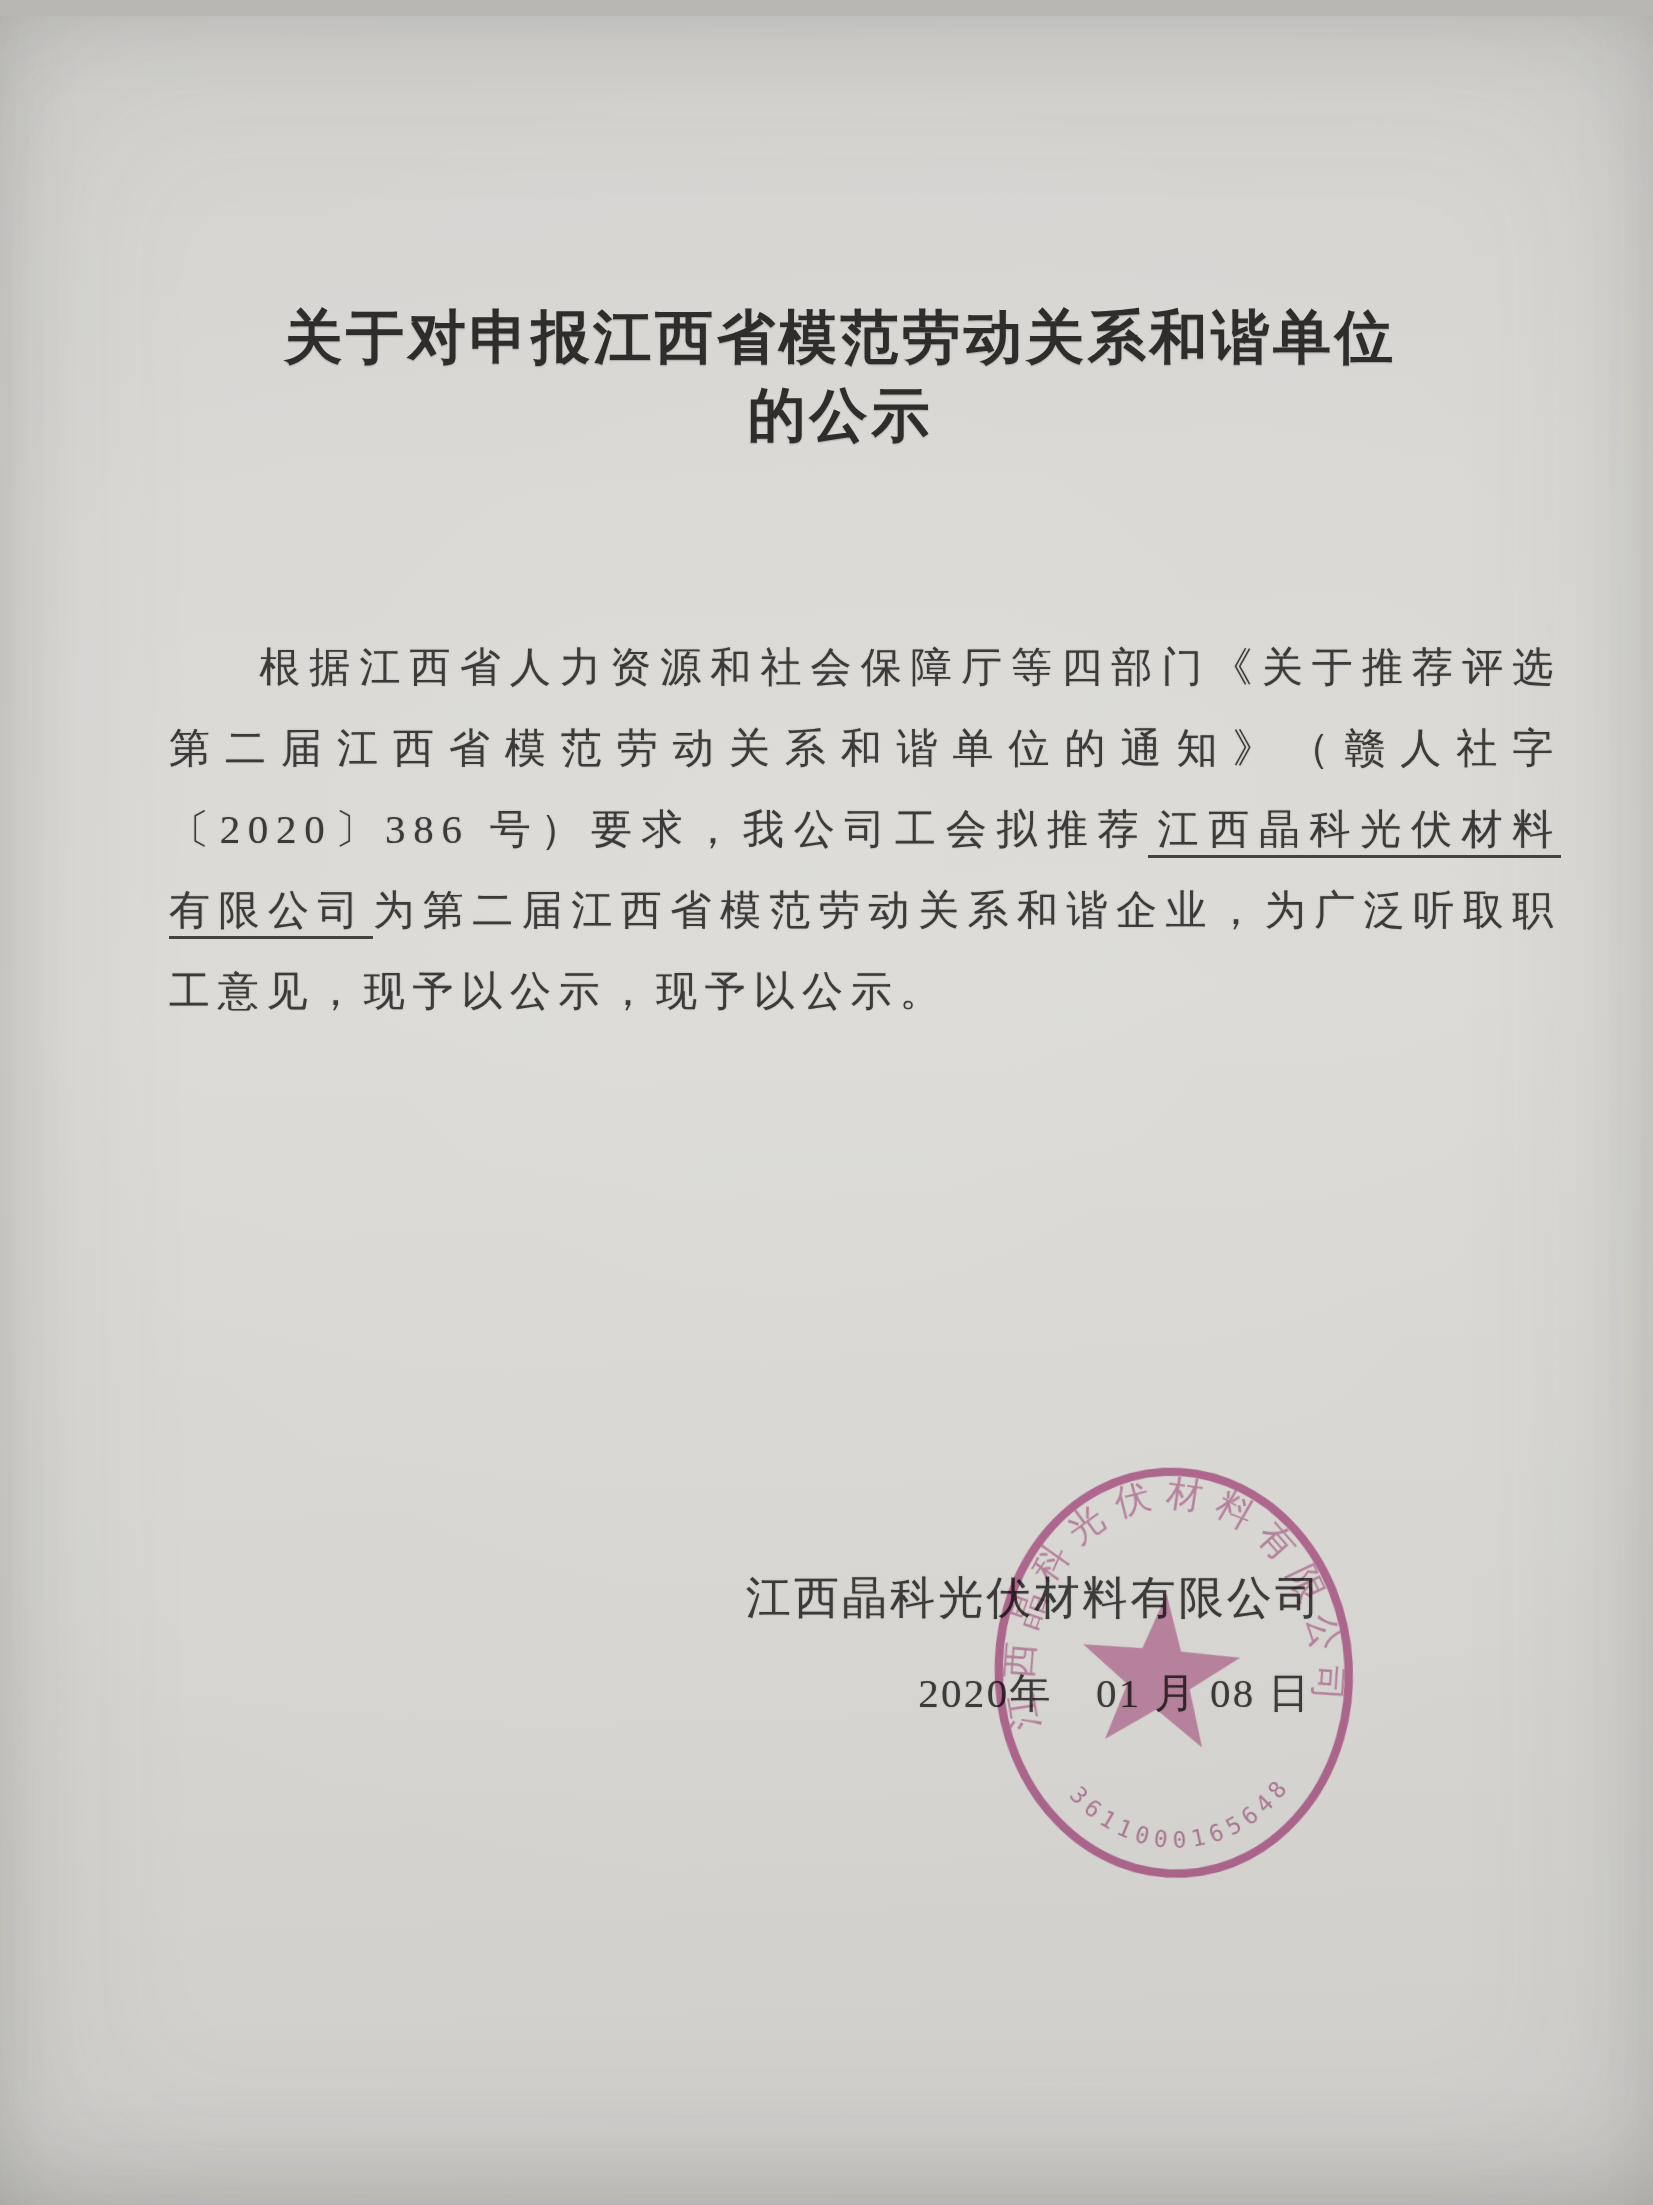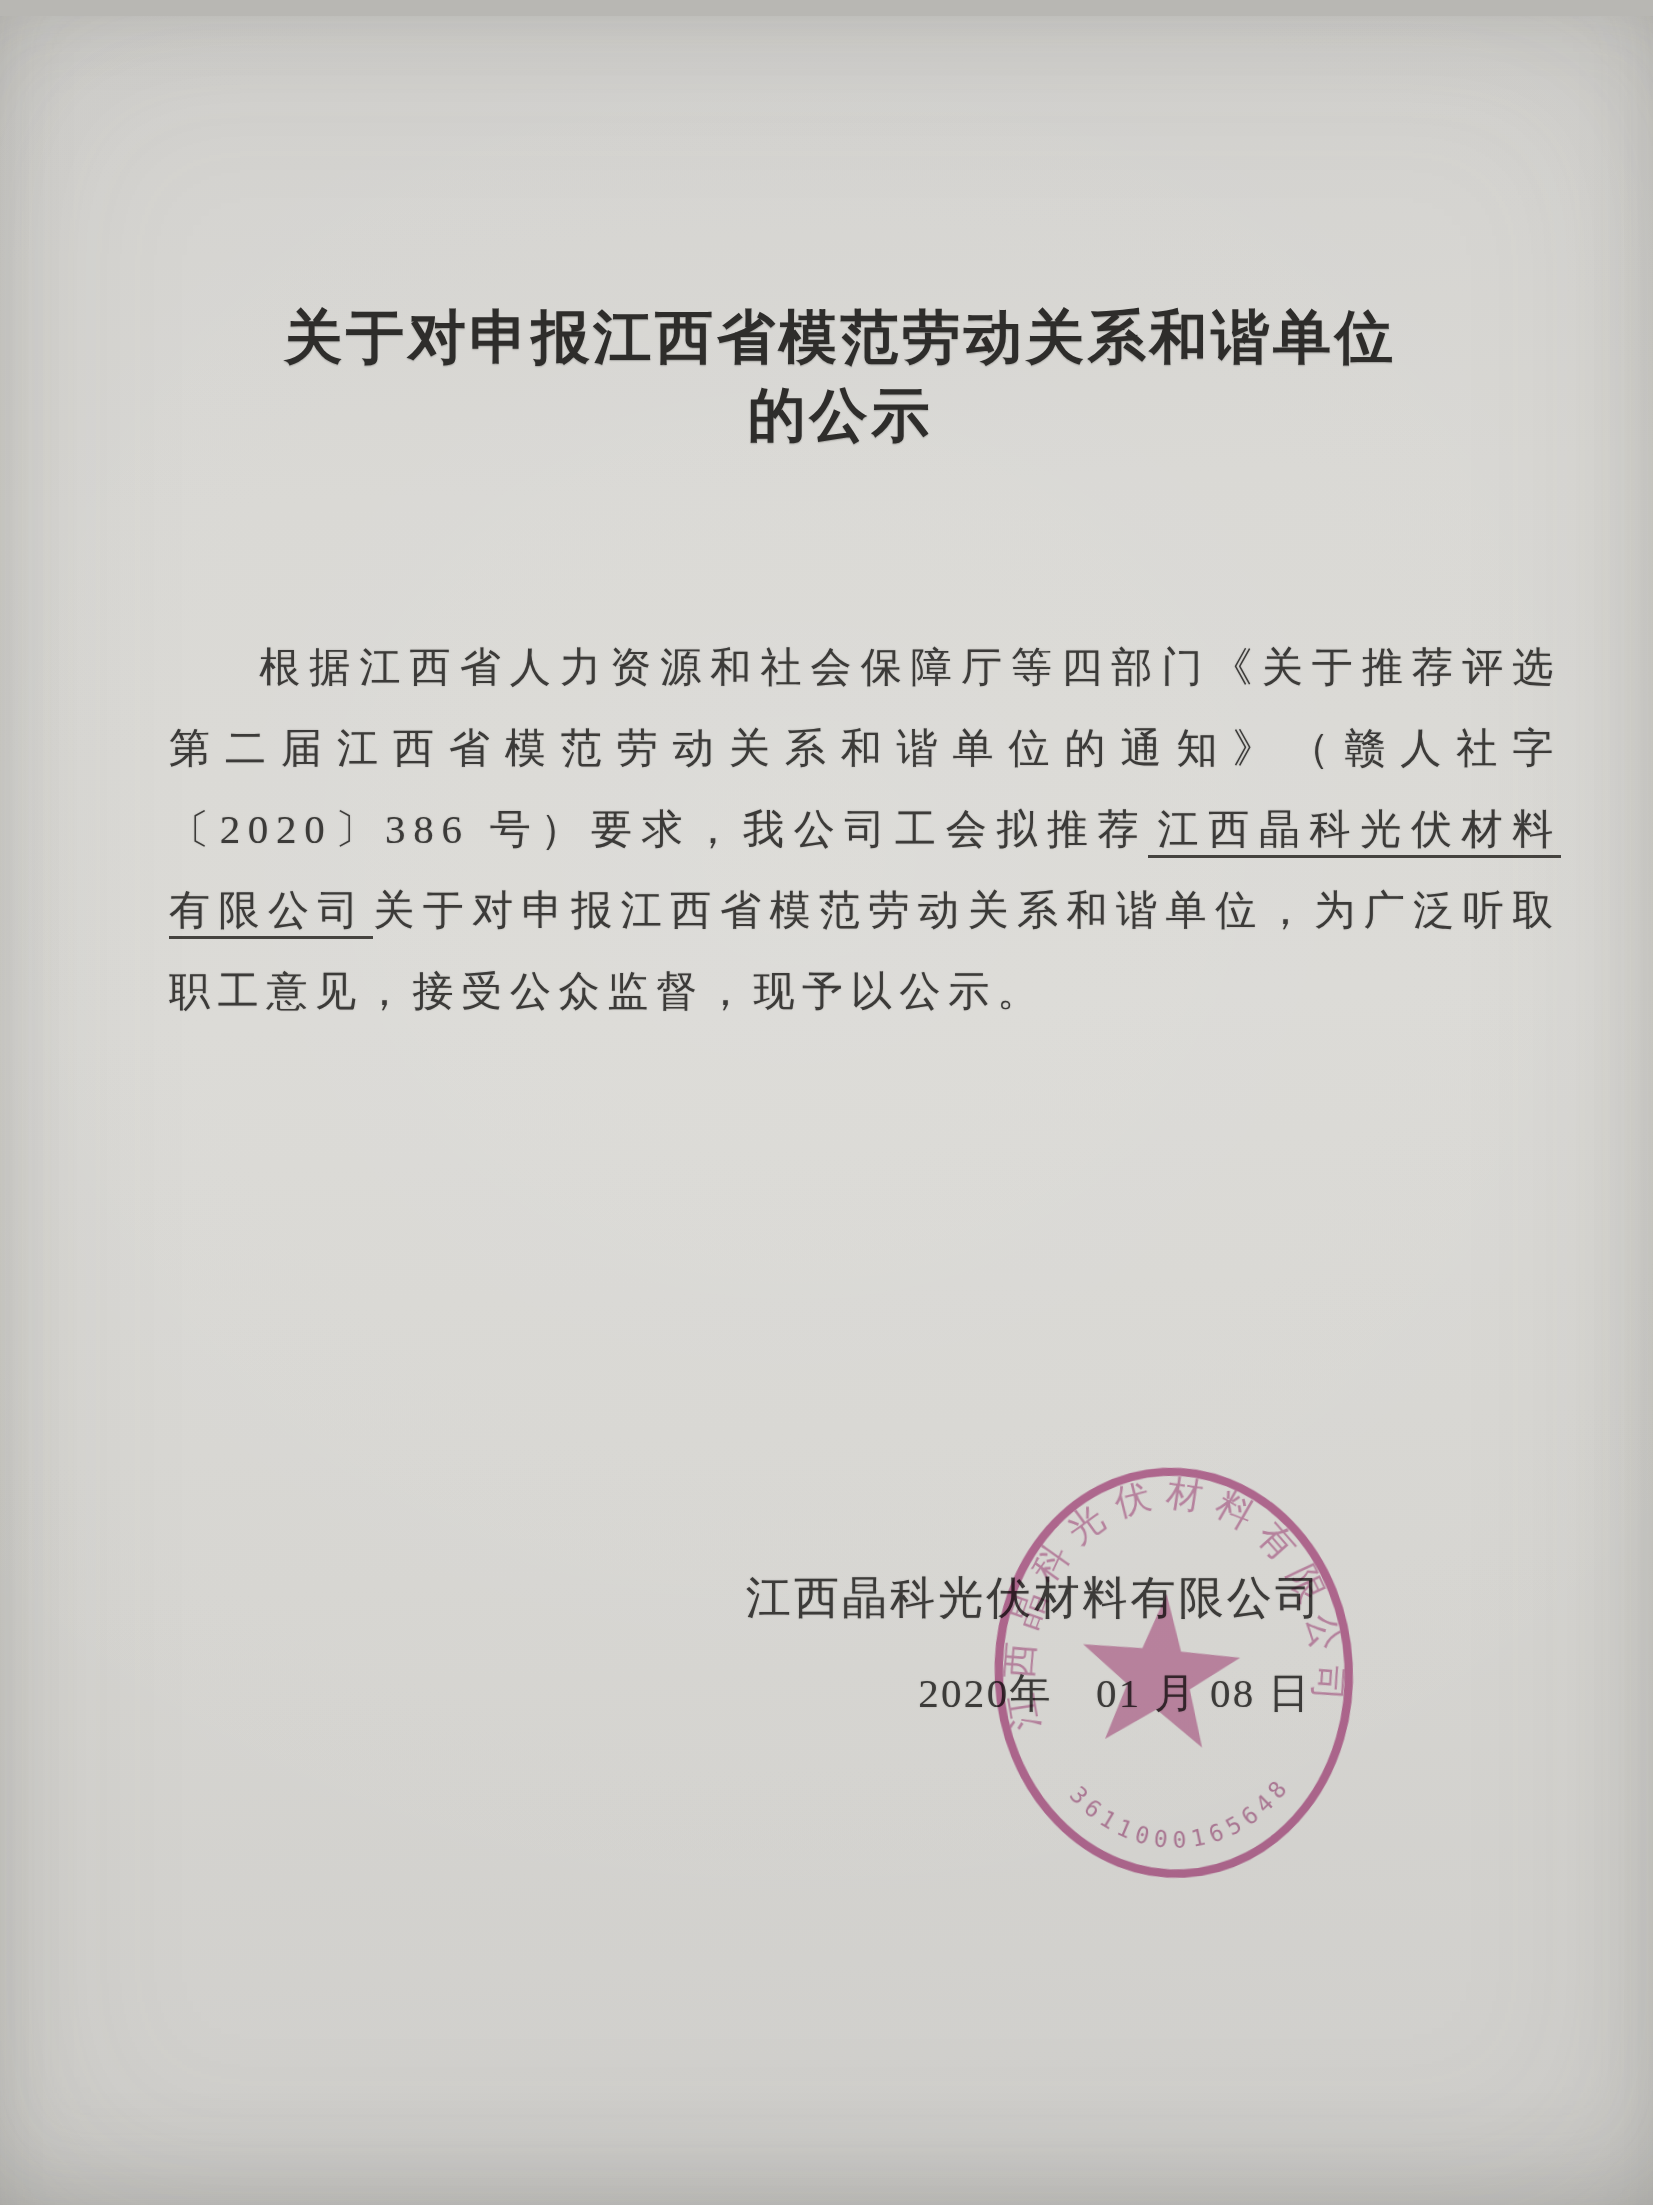--- a/index.html
+++ b/index.html
@@ -80,21 +80,21 @@
 <body>
 
 <div class="page">
 
   <div class="title-block">
     <div>关于对申报江西省模范劳动关系和谐单位</div>
     <div>的公示</div>
   </div>
 
   <div class="body-block">
-    <p><span>根据江西省人力资源和社会保障厅等四部门《关于推荐评选第二届江西省模范劳动关系和谐单位的通知》（赣人社字〔2020〕386 号）要求，我公司工会拟推荐</span><span class="uline">江西晶科光伏材料有限公司</span><span>关于对申报江西省模范劳动关系和谐单位，为广泛听取职工意见，接受公众监督，现予以公示。</span></p>
+    <p><span>根据江西省人力资源和社会保障厅等四部门《关于推荐评选第二届江西省模范劳动关系和谐单位的通知》（赣人社字〔2020〕386 号）要求，我公司工会拟推荐</span><span class="uline">江西晶科光伏材料有限公司</span><span>为第二届江西省模范劳动关系和谐企业，为广泛听取职工意见，现予以公示，现予以公示。</span></p>
   </div>
 
   <div class="sign-block">
     <div class="sign-name">江西晶科光伏材料有限公司</div>
     <div class="sign-date">2020年　01 月 08 日</div>
   </div>
 
   <svg class="stamp" viewBox="0 0 482 546" aria-hidden="true">
     <defs>
       <path id="arcTop" d="M 67 343 A 185 218 0 1 1 415 343" fill="none"></path>

